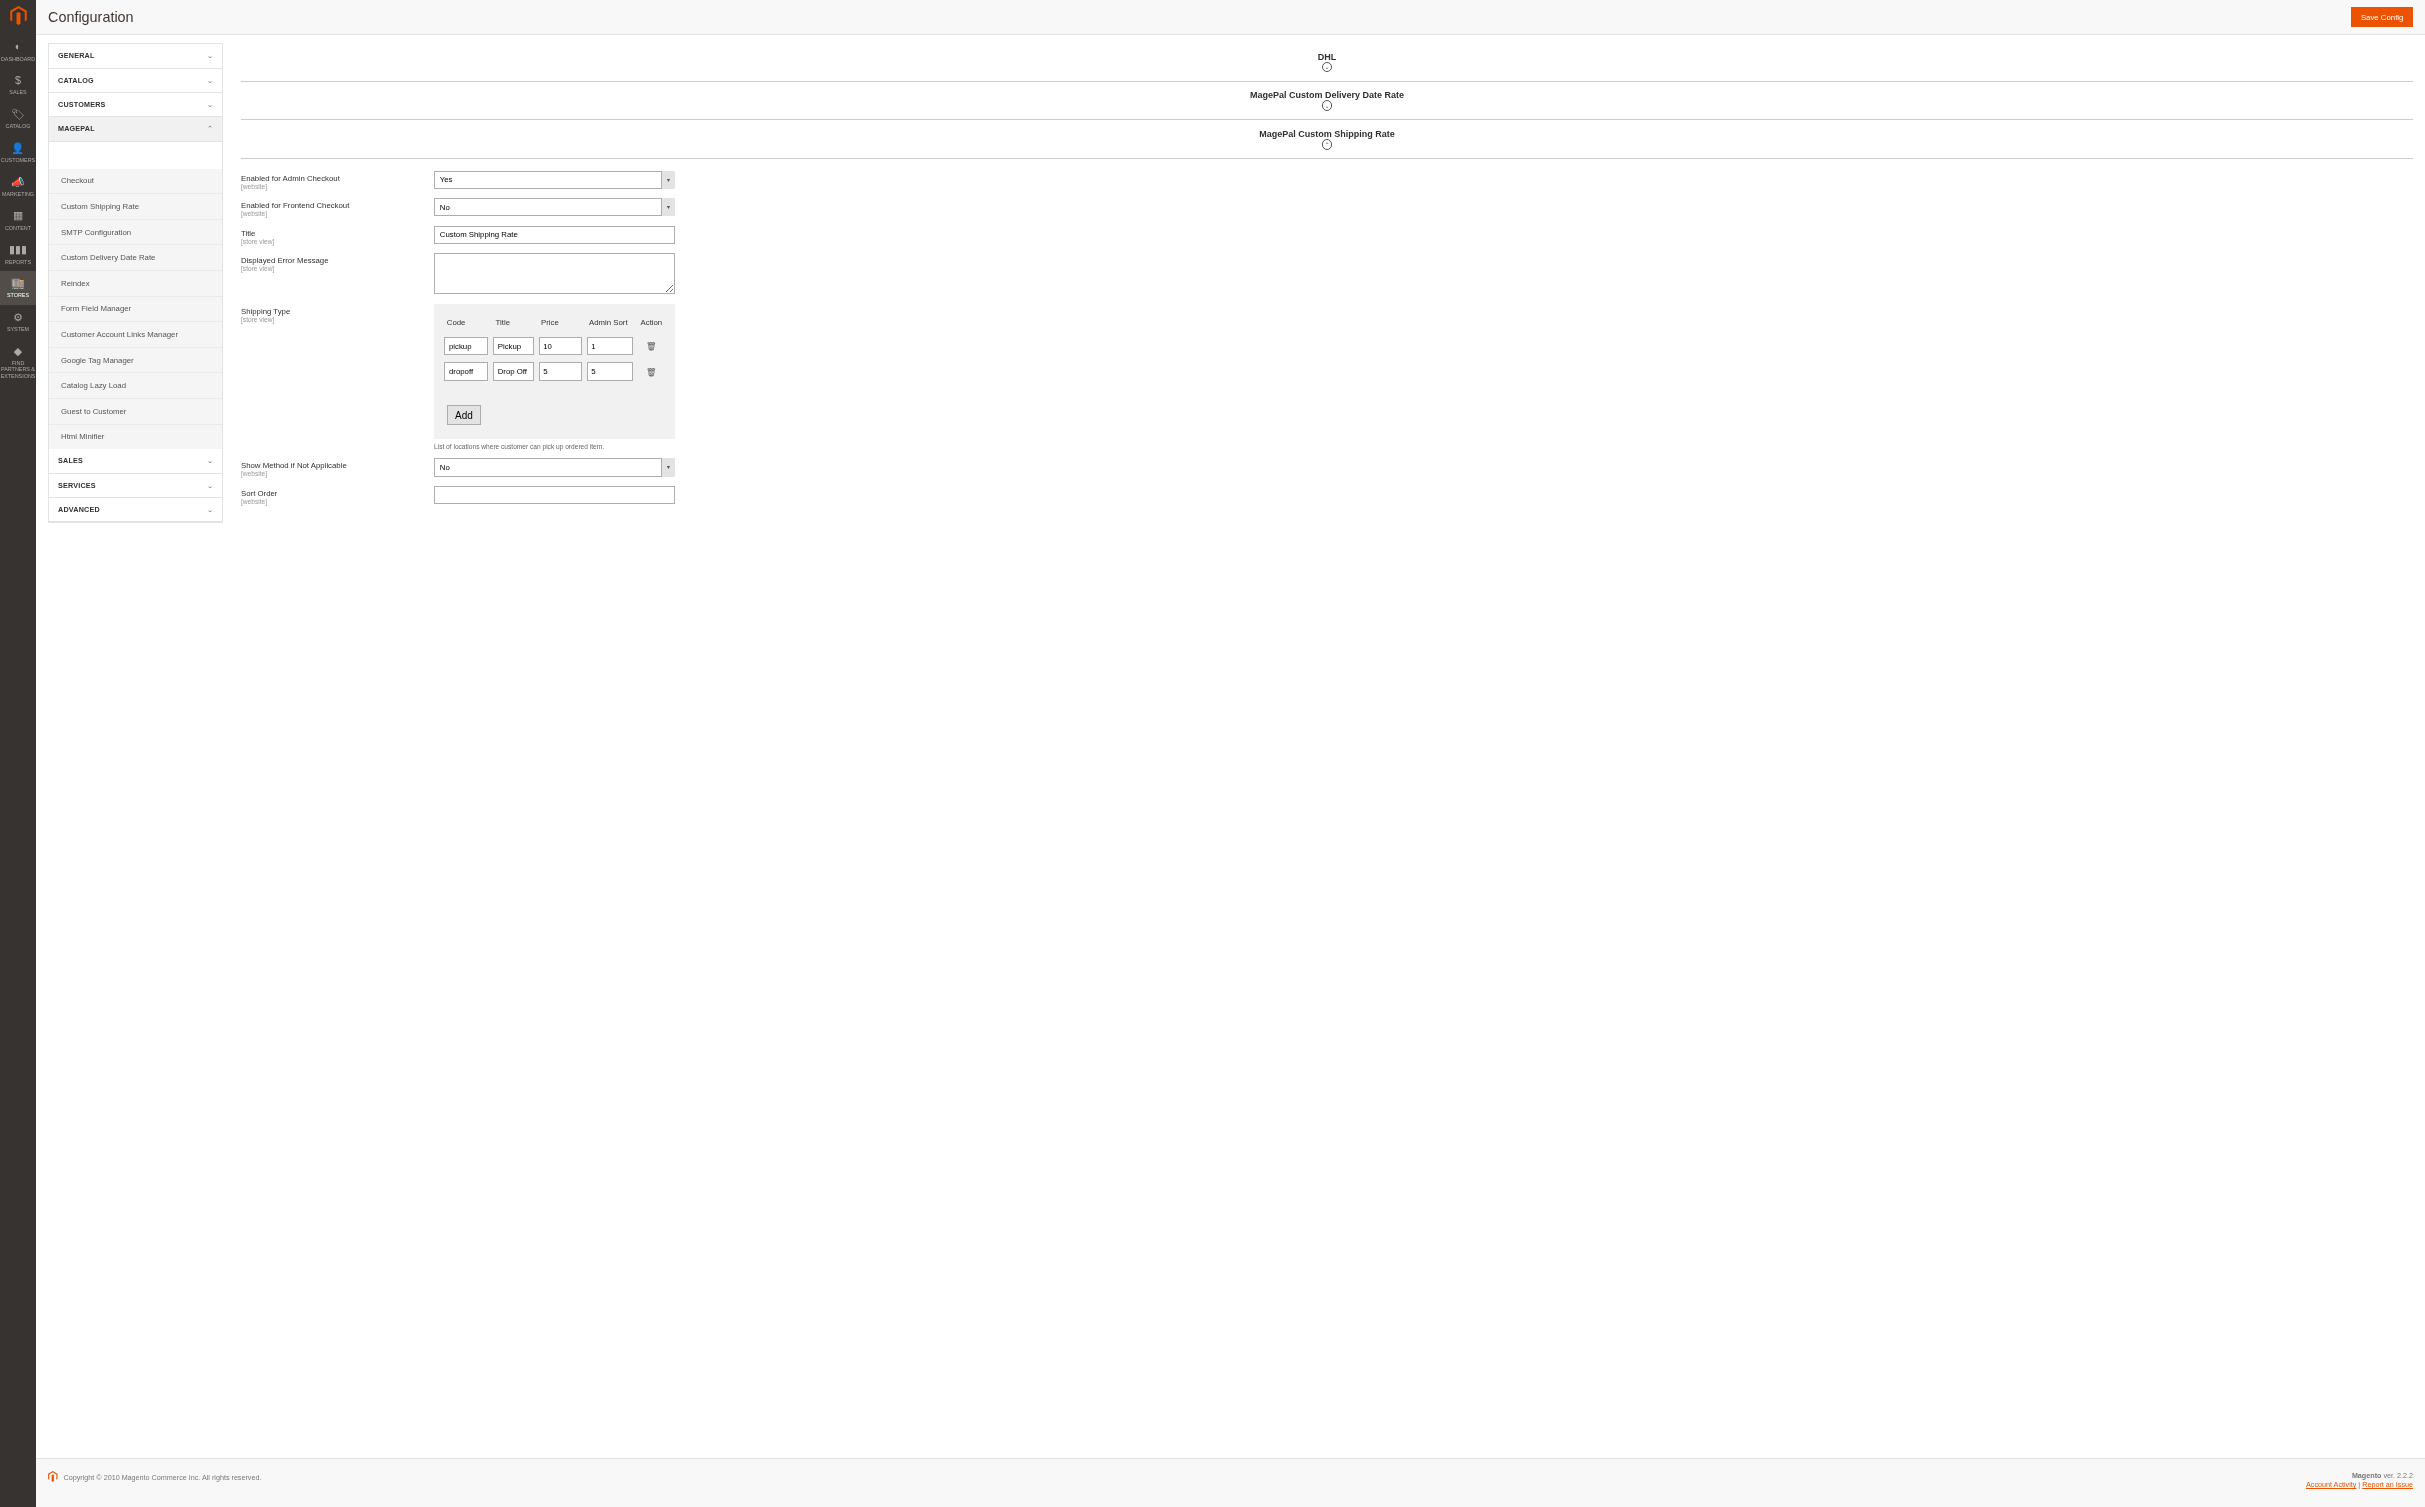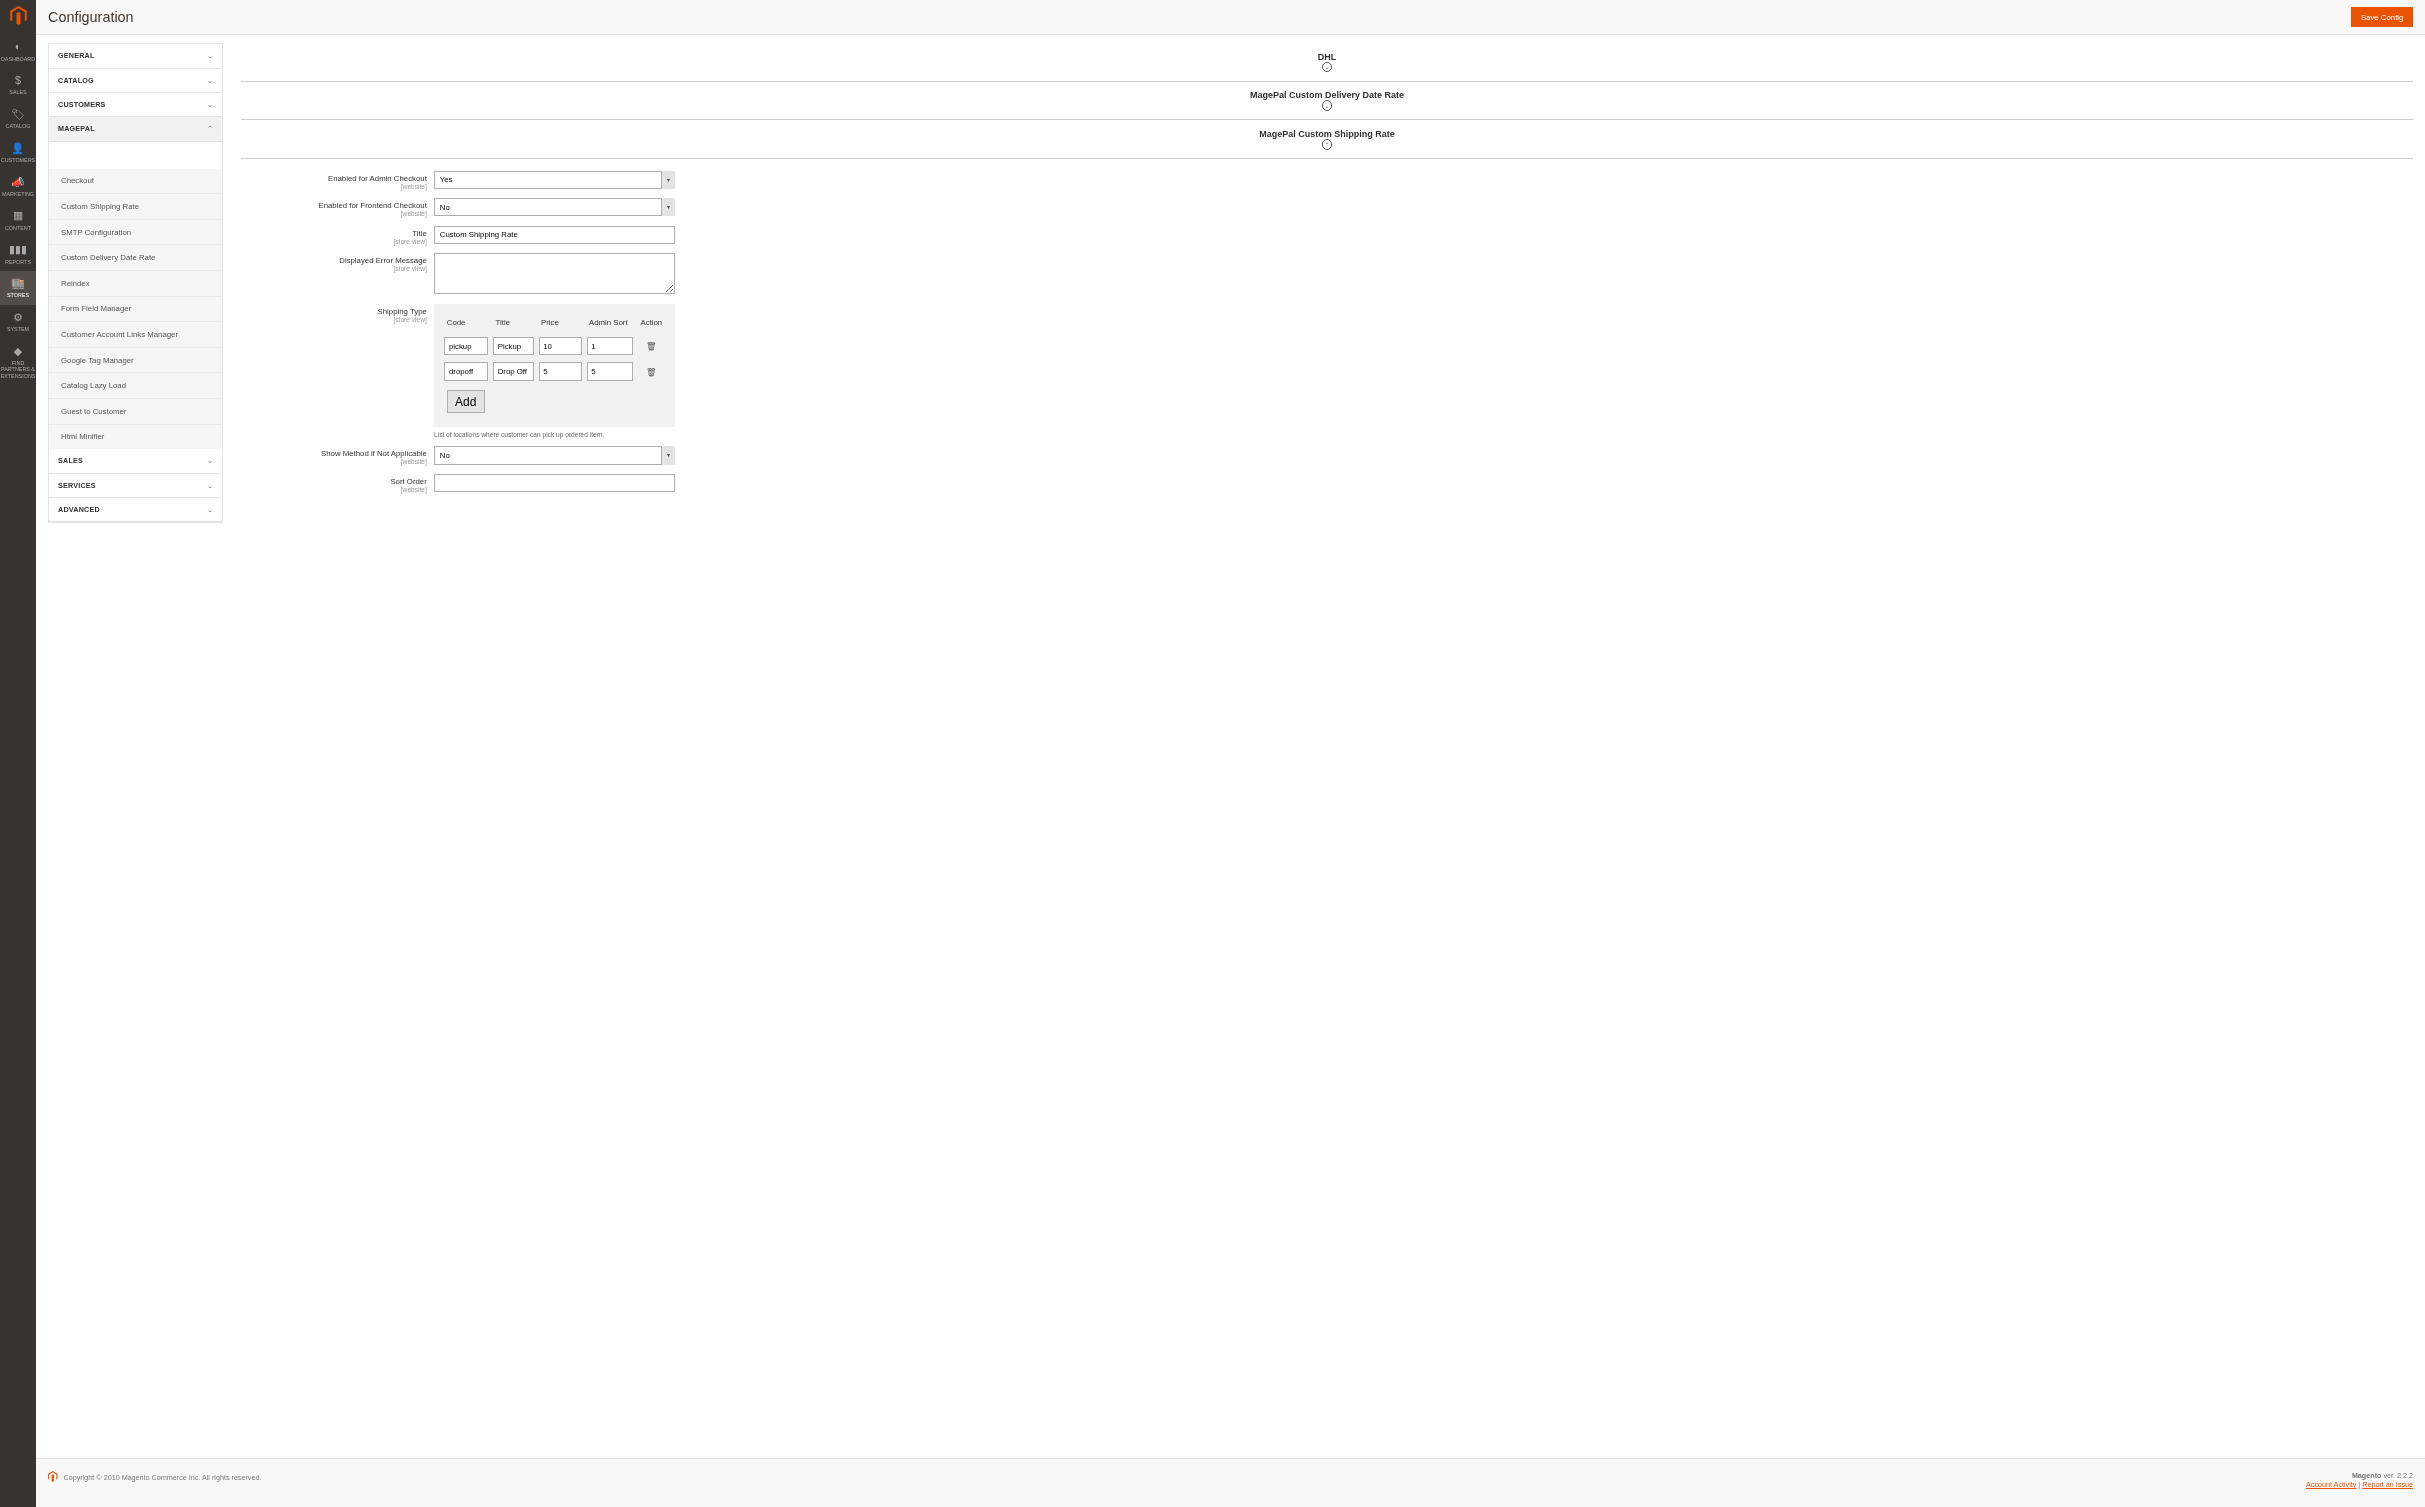--- a/index.html
+++ b/index.html
@@ -34,21 +34,21 @@
 .subitems .subitem:last-child { border-bottom: none; }
 
 
 .content { flex: 1; padding: 0 12px 18px 18px; }
 .section-head { border-bottom: 0.6px solid #ccc; padding: 8.4px 0; display: flex; justify-content: space-between; align-items: center; cursor: pointer; flex-direction: column; }
 .section-head .title { font-weight: 600; font-size: 9px; color: #303030; }
 .circle-btn { width: 10.8px; height: 10.8px; border: 0.6px solid #555; border-radius: 50%; display: flex; align-items: center; justify-content: center; font-size: 6px; color: #555; }
 
 .form-area { padding: 12px 0 6px 0; }
 .form-row { display: flex; margin-bottom: 8.4px; align-items: flex-start; }
-.form-label { width: 193px; text-align: right; padding-right: 7.2px; padding-top: 3px; }
+.form-label { width: 193px; text-align: left; padding-right: 7.2px; padding-top: 3px; }
 .form-label .lbl-main { font-size: 7.8px; color: #303030; }
 .form-label .scope { font-size: 6.6px; color: #999; display: block; }
 .form-control { width: 241px; }
 .form-control select, .form-control input[type=text], .form-control textarea {
   width: 100%; border: 0.6px solid #adadad; padding: 3.6px 4.8px; font-size: 7.8px; font-family: inherit; background: #fff;
 }
 .form-control select { appearance: none; background: #fff; padding-right: 17px; }
 .sel-wrap { position: relative; }
 .sel-wrap .arrow { position: absolute; right: 0; top: 0; width: 14.4px; height: 100%; border-left: 0.6px solid #adadad; background: #e3e3e3; display: flex; align-items: center; justify-content: center; font-size: 5.4px; color: #555; pointer-events: none; }
 .form-control textarea { height: 41px; resize: both; }
@@ -56,21 +56,21 @@
 
 .ship-grid { background: #f1f1f1; padding: 8px; width: 241px; }
 .ship-table { width: 100%; border-collapse: collapse; }
 .ship-table th { text-align: left; font-weight: 400; font-size: 7.8px; padding: 6px 4.8px; color: #333; }
 .ship-table th.act { text-align: right; }
 .ship-table td { padding: 3.6px 2.4px; }
 .ship-table td input { width: 100%; border: 0.6px solid #adadad; padding: 3.6px 3.6px; font-size: 7.8px; background: #fff; }
 .ship-table td.act { text-align: center; }
 .trash { cursor: pointer; color: #555; font-size: 8.4px; }
 .add-btn-wrap { padding: 6px 4.8px; }
-.btn-secondary { background: #e3e3e3; border: 0.6px solid #adadad; padding: 3.6px 7.2px; font-size: 12px; cursor: pointer; }
+.btn-secondary { background: #e3e3e3; border: 0.6px solid #adadad; padding: 3.6px 7.2px; font-size: 10px; cursor: pointer; margin-top: 15px; }
 .helper { font-size: 6.6px; color: #666; margin-top: 3.6px; }
 
 
 .footer { border-top: 0.6px solid #e3e3e3; padding: 12px 12px 18px 12px; display: flex; justify-content: space-between; align-items: flex-start; font-size: 7.2px; color: #777; background: #f8f8f8; }
 .footer .left { display: flex; align-items: center; gap: 6px; }
 .footer .right { text-align: right; }
 .footer a { color: #eb5202; text-decoration: underline; }
 .mlogo-sm svg path { fill: #eb5202; }
 </style>
 </head>

